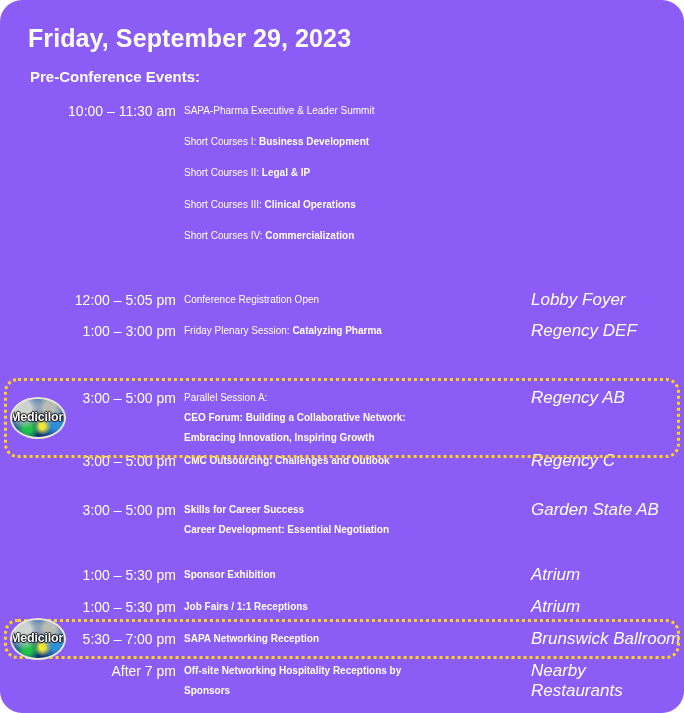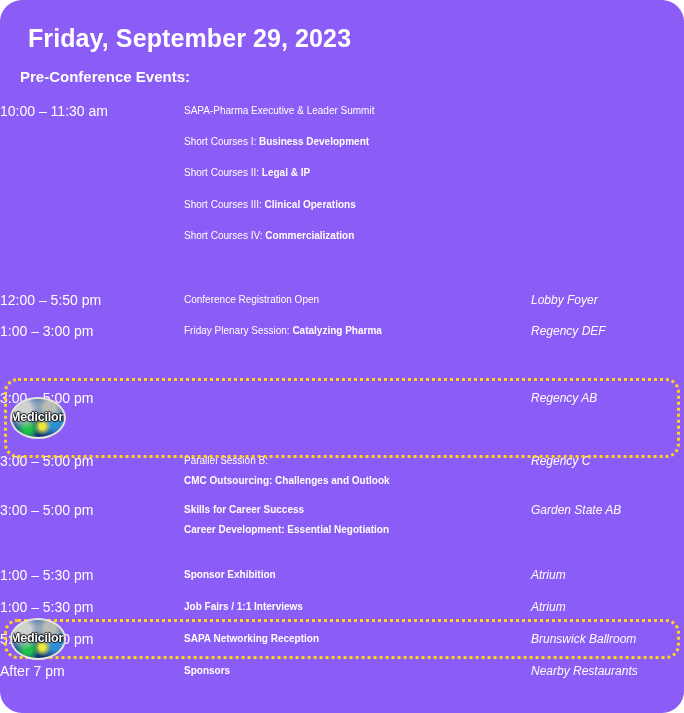--- a/index.html
+++ b/index.html
@@ -26,55 +26,56 @@
     position: absolute;
     left: 28px;
     top: 24px;
     font-size: 25px;
     font-weight: bold;
     letter-spacing: 0.1px;
     white-space: nowrap;
   }
   #section-heading {
     position: absolute;
-    left: 20px;
+    left: 30px;
     top: 68px;
     font-size: 15px;
     font-weight: bold;
     white-space: nowrap;
   }
 
   
   .row {
     position: absolute;
     left: 0;
     width: 684px;
     box-sizing: border-box;
     display: block;
   }
   .time {
     position: absolute;
     left: 0;
     width: 176px;
+    text-align: right;
     font-size: 14px;
     line-height: 20px;
     white-space: nowrap;
   }
   .desc {
     position: absolute;
     left: 184px;
     width: 340px;
     font-size: 10px;
     line-height: 20px;
   }
   .loc {
     position: absolute;
     left: 531px;
     width: 150px;
-    font-size: 12px;
+    font-size: 17px;
     line-height: 20px;
     font-style: italic;
   }
   .b { font-weight: bold; }
   .desc .line { display: block; }
 
   
   .highlight-box {
     position: absolute;
     left: 4px;
@@ -157,43 +158,45 @@
       </div>
       <div class="row" style="top: 226px;">
         <div class="time"></div>
         <div class="desc">
           <span class="line"><span>Short Courses IV: </span><span class="b">Commercialization</span></span>
         </div>
       </div>
     </div>
   <div id="schedule-list">
       <div class="row" style="top: 290px;">
-        <div class="time">12:00 – 5:50 pm</div>
+        <div class="time">12:00 – 5:05 pm</div>
         <div class="desc">
           <span class="line"><span>Conference Registration Open</span></span>
         </div>
         <div class="loc">Lobby Foyer</div>
       </div>
       <div class="row" style="top: 321px;">
         <div class="time">1:00 – 3:00 pm</div>
         <div class="desc">
           <span class="line"><span>Friday Plenary Session: </span><span class="b">Catalyzing Pharma</span></span>
         </div>
         <div class="loc">Regency DEF</div>
       </div>
       <div class="row" style="top: 388px;">
         <div class="time">3:00 – 5:00 pm</div>
         <div class="desc">
+          <span class="line"><span>Parallel Session A:</span></span>
+          <span class="line"><span class="b">CEO Forum: Building a Collaborative Network:</span></span>
+          <span class="line"><span class="b">Embracing Innovation, Inspiring Growth</span></span>
         </div>
         <div class="loc">Regency AB</div>
       </div>
       <div class="row" style="top: 451px;">
         <div class="time">3:00 – 5:00 pm</div>
         <div class="desc">
-          <span class="line"><span>Parallel Session B:</span></span>
           <span class="line"><span class="b">CMC Outsourcing: Challenges and Outlook</span></span>
         </div>
         <div class="loc">Regency C</div>
       </div>
       <div class="row" style="top: 500px;">
         <div class="time">3:00 – 5:00 pm</div>
         <div class="desc">
           <span class="line"><span class="b">Skills for Career Success</span></span>
           <span class="line"><span class="b">Career Development:  Essential Negotiation</span></span>
         </div>
@@ -202,34 +205,35 @@
       <div class="row" style="top: 565px;">
         <div class="time">1:00 – 5:30 pm</div>
         <div class="desc">
           <span class="line"><span class="b">Sponsor Exhibition</span></span>
         </div>
         <div class="loc">Atrium</div>
       </div>
       <div class="row" style="top: 597px;">
         <div class="time">1:00 – 5:30 pm</div>
         <div class="desc">
-          <span class="line"><span class="b">Job Fairs / 1:1 Interviews</span></span>
+          <span class="line"><span class="b">Job Fairs / 1:1 Receptions</span></span>
         </div>
         <div class="loc">Atrium</div>
       </div>
       <div class="row" style="top: 629px;">
         <div class="time">5:30 – 7:00 pm</div>
         <div class="desc">
           <span class="line"><span class="b">SAPA Networking Reception</span></span>
         </div>
         <div class="loc">Brunswick Ballroom</div>
       </div>
       <div class="row" style="top: 661px;">
         <div class="time">After 7 pm</div>
         <div class="desc">
+          <span class="line"><span class="b">Off-site Networking Hospitality Receptions by</span></span>
           <span class="line"><span class="b">Sponsors</span></span>
         </div>
         <div class="loc">Nearby Restaurants</div>
       </div>
     </div>
 
 <div class="highlight-box" style="top: 378px; height: 80px;"></div>
     <div class="logo-badge" style="left: 10px; top: 397px;">
       <span class="logo-text">Medicilon</span>
     </div>

